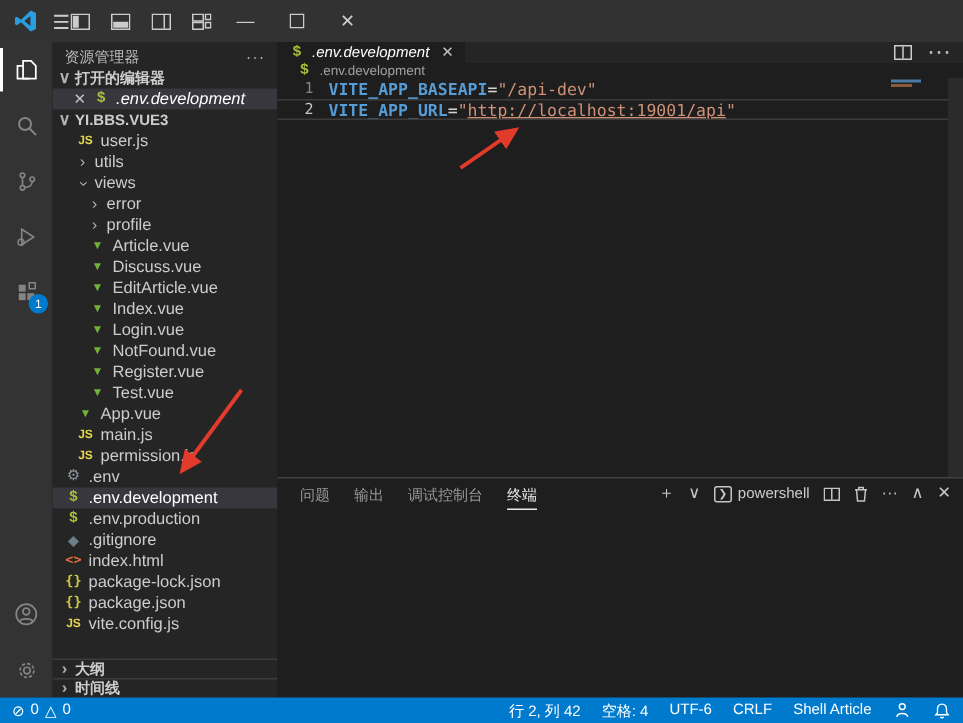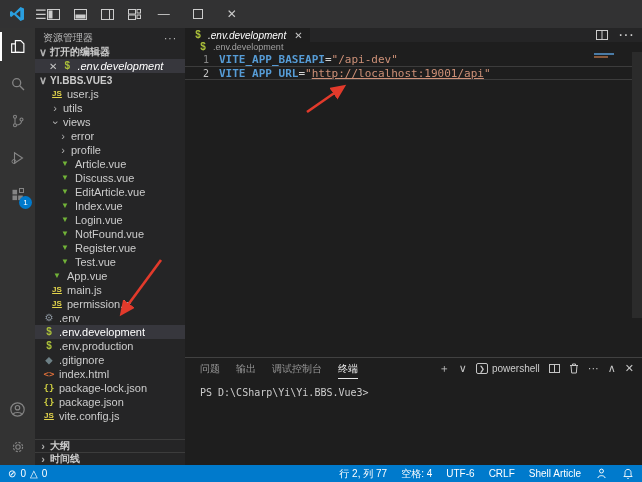--- a/index.html
+++ b/index.html
@@ -56,21 +56,21 @@
   .oe-item { height:14px; display:flex; align-items:center; gap:4px; padding-left:14px;
     background:#37373d; color:#ffffff; }
   .oe-item .close { color:#c5c5c5; font-size:10px; }
   .oe-item .name { font-style:italic; font-size:11px; }
   #file-tree { }
   .row { height:14px; display:flex; align-items:center; gap:4px; color:#cccccc;
     white-space:nowrap; }
   .row.selected { background:#37373d; color:#ffffff; }
   .fi { display:inline-block; width:12px; text-align:center; font-size:9px;
     font-weight:bold; line-height:12px; flex:none; }
-  .fi-js-icon { color:#e3d44c; font-size:8px;text-decoration:underline; }
+  .fi-js-icon { color:#e3d44c; font-size:8px; }
   .fi-vue-icon { color:#71b238; font-size:8px; }
   .fi-env-icon { color:#aabf3a; font-size:10px; }
   .fi-gear-icon { color:#8b949e; font-size:10px; font-weight:normal; }
   .fi-git-icon { color:#6d8086; font-size:9px; }
   .fi-html-icon { color:#e0703a; font-family:"DejaVu Sans Mono", monospace; font-size:9px; }
   .fi-json-icon { color:#cbcb41; font-family:"DejaVu Sans Mono", monospace; font-size:9px; }
   .fi-md-icon { color:#519aba; }
   .fi-md-icon i { display:inline-block; width:10px; height:10px; border:1px solid #519aba;
     border-radius:50%; font-size:7px; line-height:9px; font-style:normal; }
   .sb-bottom { position:absolute; left:0; right:0; bottom:0; }
@@ -100,21 +100,21 @@
   .tok-str { color:#ce9178; }
   .tok-link { color:#ce9178; text-decoration:underline; }
   #minimap-mark1 { position:absolute; right:28px; top:1px; width:20px; height:2px;
     background:#4a7ba6; }
   #minimap-mark2 { position:absolute; right:34px; top:4px; width:14px; height:2px;
     background:#8a5a3c; }
   #scrollstrip { position:absolute; right:0; top:0; width:10px; height:266px;
     background:#373737; opacity:.55; }
 
   
-  #panel { height:108px; border-top:1px solid #414141; display:flex; flex-direction:column; }
+  #panel { height:147px; border-top:1px solid #414141; display:flex; flex-direction:column; }
   #panel-header { height:21px; display:flex; align-items:center; padding:0 8px 0 15px;
     color:#969696; font-size:10px; }
   .p-tab { margin-right:16px; padding:3px 0 2px 0; text-transform:uppercase; }
   .p-tab.active { color:#e7e7e7; border-bottom:1px solid #e7e7e7; }
   .p-actions { margin-left:auto; display:flex; align-items:center; gap:9px; color:#c5c5c5; }
   .p-actions .glyph { font-size:11px; line-height:1; }
   .shell-btn { display:flex; align-items:center; gap:4px; font-size:10px; color:#cccccc; }
   .term-glyph { width:12px; height:11px; border:1px solid #c5c5c5; border-radius:2px;
     font-size:7px; line-height:9px; text-align:center; color:#c5c5c5; }
   #terminal-body { flex:1; padding:8px 0 0 15px; font-family:"DejaVu Sans Mono", monospace;
@@ -396,36 +396,33 @@
               <line x1="5.5" y1="1" x2="5.5" y2="8" stroke="#c5c5c5"></line>
             </svg>
             <svg width="10" height="11" viewBox="0 0 10 11">
               <path d="M1 2.5h8M3.5 2.5V1h3v1.5M2 2.5l.7 7.5h4.6l.7-7.5" fill="none" stroke="#c5c5c5"></path>
             </svg>
             <span class="glyph">···</span>
             <span class="glyph">∧</span>
             <span class="glyph">✕</span>
           </div>
         </div>
-        <div id="terminal-body">
-          <span>PS D:\CSharp\Yi\Yi.BBS.Vue3&gt;</span>
-        </div>
       </div>
     </div>
   </div>
 
   <div id="statusbar">
     <div class="grp">
       <span>⊘</span>
       <span>0</span>
       <span>△</span>
       <span>0</span>
     </div>
     <div class="right">
-      <span>行 2, 列 77</span>
+      <span>行 2, 列 42</span>
       <span>空格: 4</span>
       <span>UTF-6</span>
       <span>CRLF</span>
       <span>Shell Article</span>
       <svg width="13" height="13" viewBox="0 0 16 16" fill="none" stroke="#ffffff" stroke-width="1.2">
         <circle cx="8" cy="5" r="2.4"></circle>
           <path d="M3.5 13.5c.7-3.8 8.3-3.8 9 0"></path>
       </svg>
       <svg width="12" height="13" viewBox="0 0 16 16" fill="none" stroke="#ffffff" stroke-width="1.2">
         <path d="M8 2.5c-2.6 0-4 1.9-4 4.3v3.4L2.5 12h11L12 10.2V6.8c0-2.4-1.4-4.3-4-4.3z"></path>

